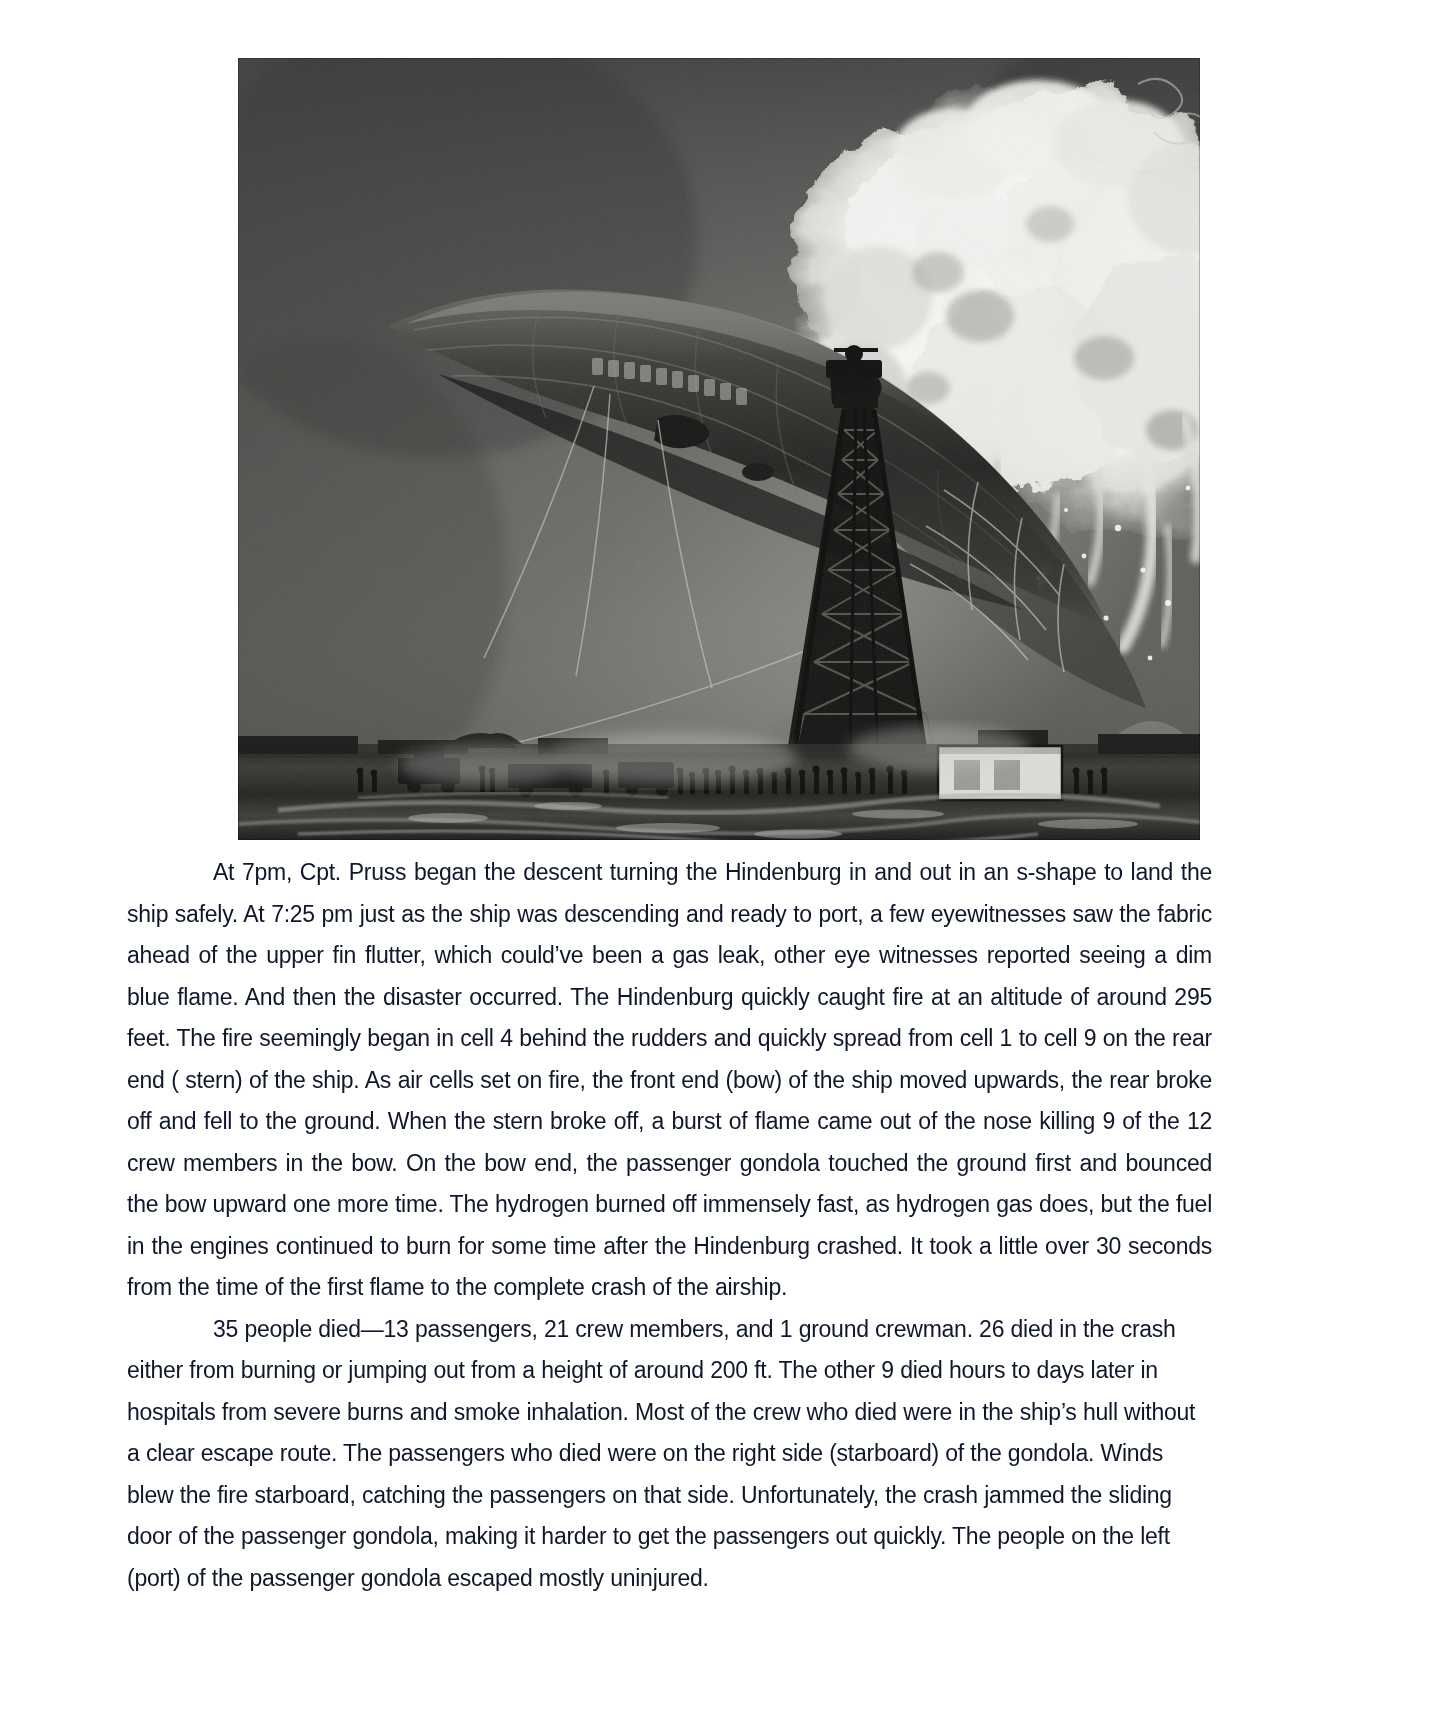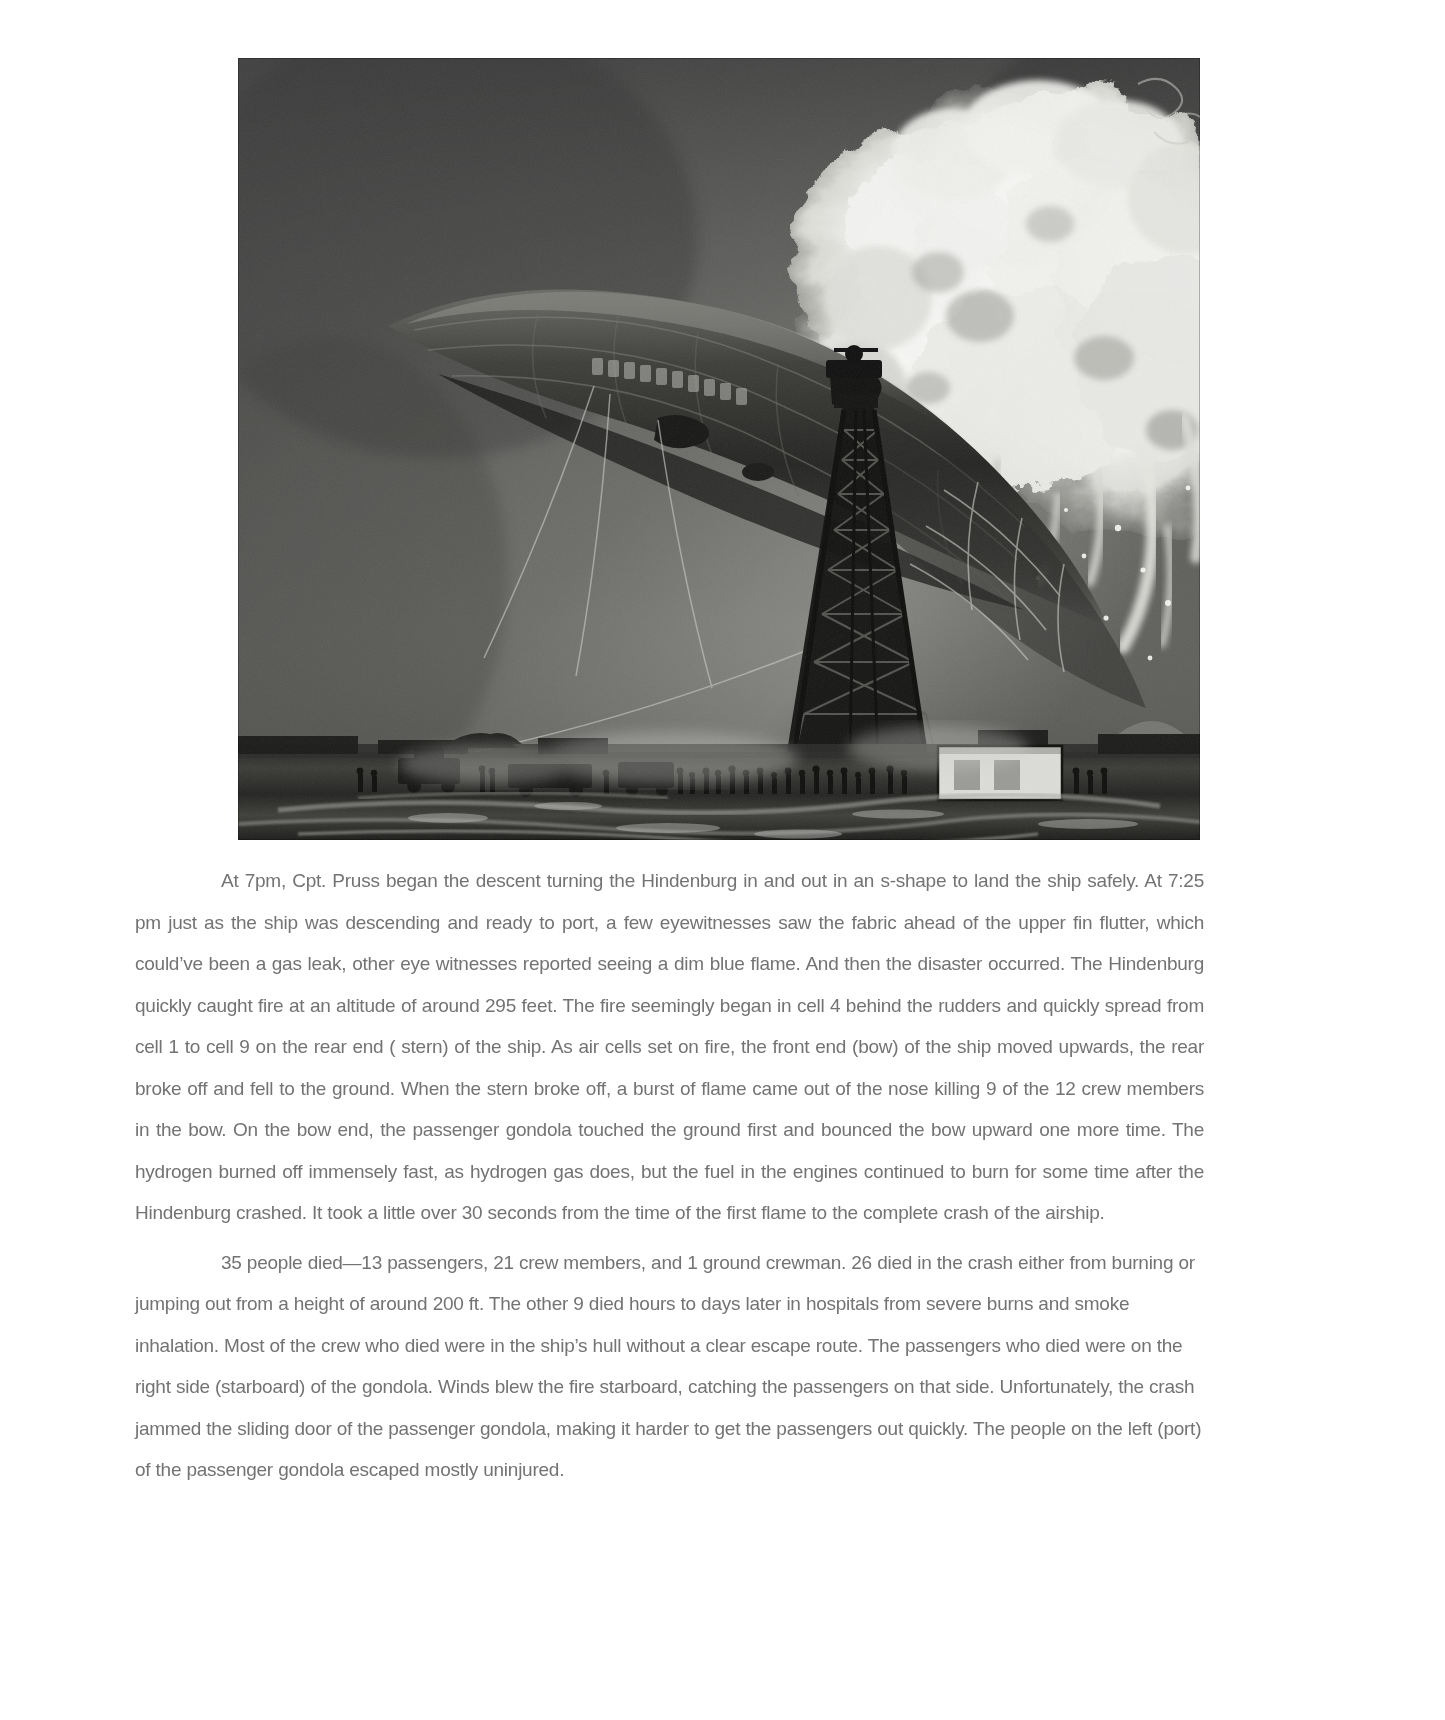--- a/index.html
+++ b/index.html
@@ -44,26 +44,26 @@
   }
 
   
   .body-text {
     position: absolute;
     left: 127px;
     top: 852px;
     width: 1085px;
   }
   .para {
-    margin: 8px;
+    margin: 0;
     text-align: justify;
     text-justify: inter-word;
-    font-size: 19px;
+    font-size: 23px;
     line-height: 41.5px;
-    color: #737373;
+    color: #0f172a;
     letter-spacing: -0.25px;
     word-spacing: 0.2px;
     font-family: "Liberation Sans", "DejaVu Sans", sans-serif;
     text-indent: 86px;
     hyphens: none;
   }
   .para + .para {
     margin-top: 0;
   }
   .para:last-child {

